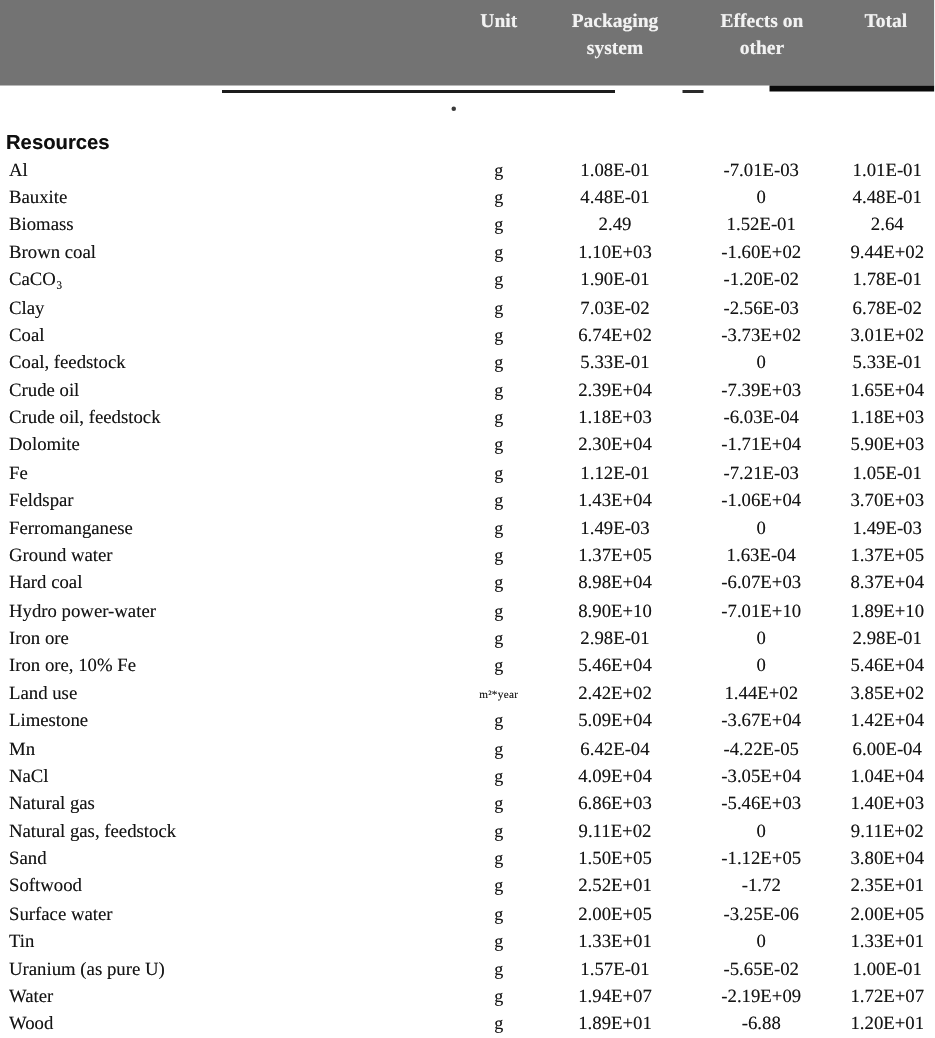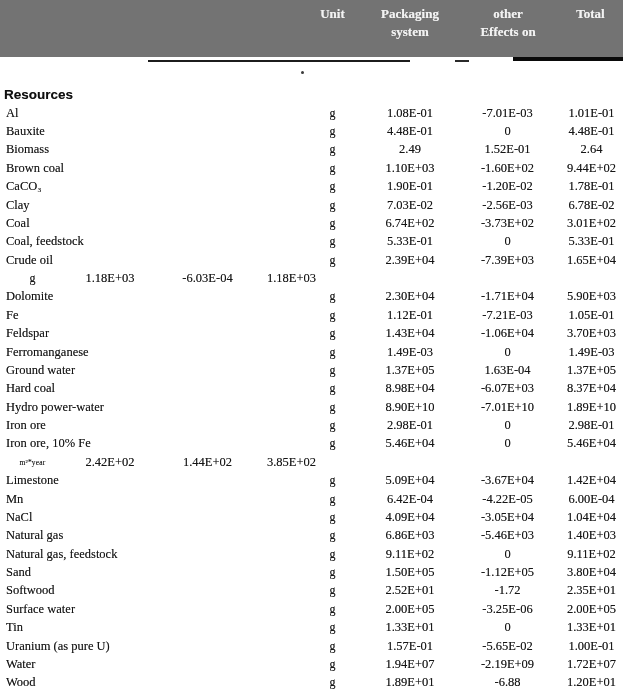--- a/index.html
+++ b/index.html
@@ -69,22 +69,22 @@
 
   <div class="band">
     <div class="hcol hc-unit">
       <span>Unit</span>
     </div>
     <div class="hcol hc-pack">
       <span>Packaging</span>
       <span>system</span>
     </div>
     <div class="hcol hc-eff">
+      <span>Effects on</span>
       <span>other</span>
-      <span>Effects on</span>
     </div>
     <div class="hcol hc-total">
       <span>Total</span>
     </div>
   </div>
 
   <div class="rule-left"></div>
   <div class="rule-mid"></div>
   <div class="rule-right"></div>
   <div class="speck"></div>
@@ -149,20 +149,21 @@
     <span class="c-num c-total">5.33E-01</span>
   </div>
       <div class="trow">
     <span class="c-label">Crude oil</span>
     <span class="c-unit">g</span>
     <span class="c-num c-pack">2.39E+04</span>
     <span class="c-num c-eff">-7.39E+03</span>
     <span class="c-num c-total">1.65E+04</span>
   </div>
       <div class="trow">
+    <span class="c-label">Crude oil, feedstock</span>
     <span class="c-unit">g</span>
     <span class="c-num c-pack">1.18E+03</span>
     <span class="c-num c-eff">-6.03E-04</span>
     <span class="c-num c-total">1.18E+03</span>
   </div>
       <div class="trow">
     <span class="c-label">Dolomite</span>
     <span class="c-unit">g</span>
     <span class="c-num c-pack">2.30E+04</span>
     <span class="c-num c-eff">-1.71E+04</span>
@@ -218,20 +219,21 @@
     <span class="c-num c-total">2.98E-01</span>
   </div>
       <div class="trow">
     <span class="c-label">Iron ore, 10% Fe</span>
     <span class="c-unit">g</span>
     <span class="c-num c-pack">5.46E+04</span>
     <span class="c-num c-eff">0</span>
     <span class="c-num c-total">5.46E+04</span>
   </div>
       <div class="trow">
+    <span class="c-label">Land use</span>
     <span class="c-unit unit-small">m²*year</span>
     <span class="c-num c-pack">2.42E+02</span>
     <span class="c-num c-eff">1.44E+02</span>
     <span class="c-num c-total">3.85E+02</span>
   </div>
       <div class="trow">
     <span class="c-label">Limestone</span>
     <span class="c-unit">g</span>
     <span class="c-num c-pack">5.09E+04</span>
     <span class="c-num c-eff">-3.67E+04</span>

